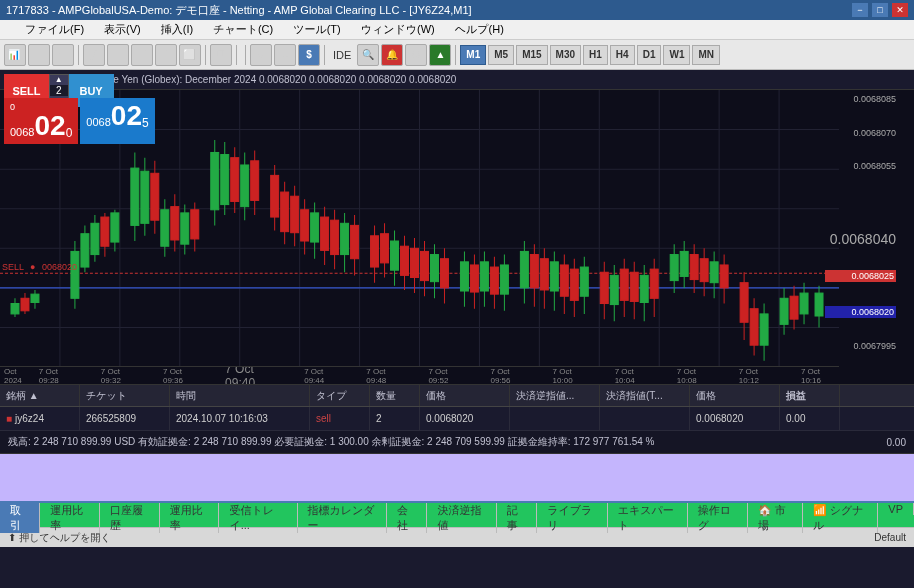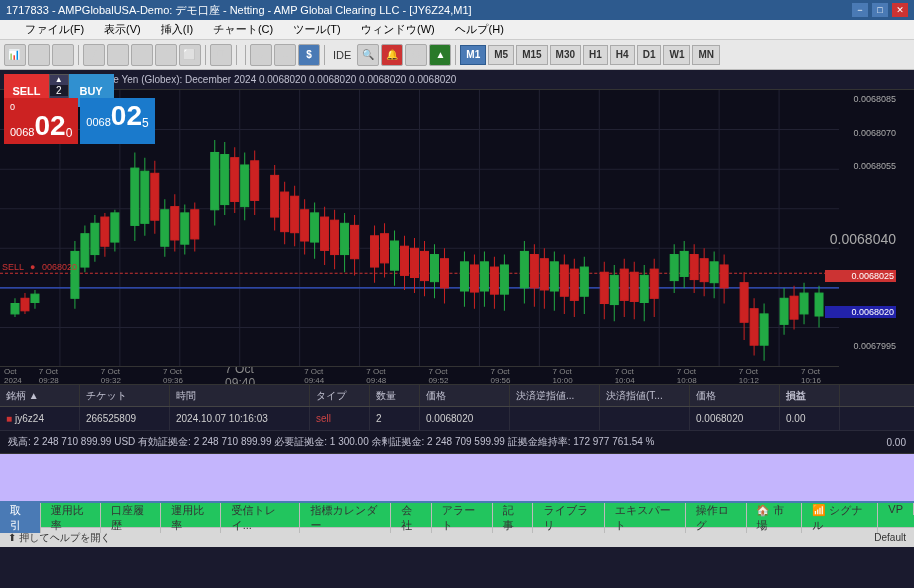--- a/index.html
+++ b/index.html
@@ -475,21 +475,21 @@
 </div>
 
 <div id="bottom-tabs">
     <div class="btab active">取引</div>
     <div class="btab">運用比率</div>
     <div class="btab">口座履歴</div>
     <div class="btab">運用比率</div>
     <div class="btab">受信トレイ...</div>
     <div class="btab">指標カレンダー</div>
     <div class="btab">会社</div>
-    <div class="btab">アラート</div>
+    <div class="btab">決済逆指値</div>
     <div class="btab">記事</div>
     <div class="btab">ライブラリ</div>
     <div class="btab">エキスパート</div>
     <div class="btab">操作ログ</div>
     <div class="btab">🏠 市場</div>
     <div class="btab">📶 シグナル</div>
     <div class="btab">VP</div>
   </div>
 
 <div id="status-bar">

